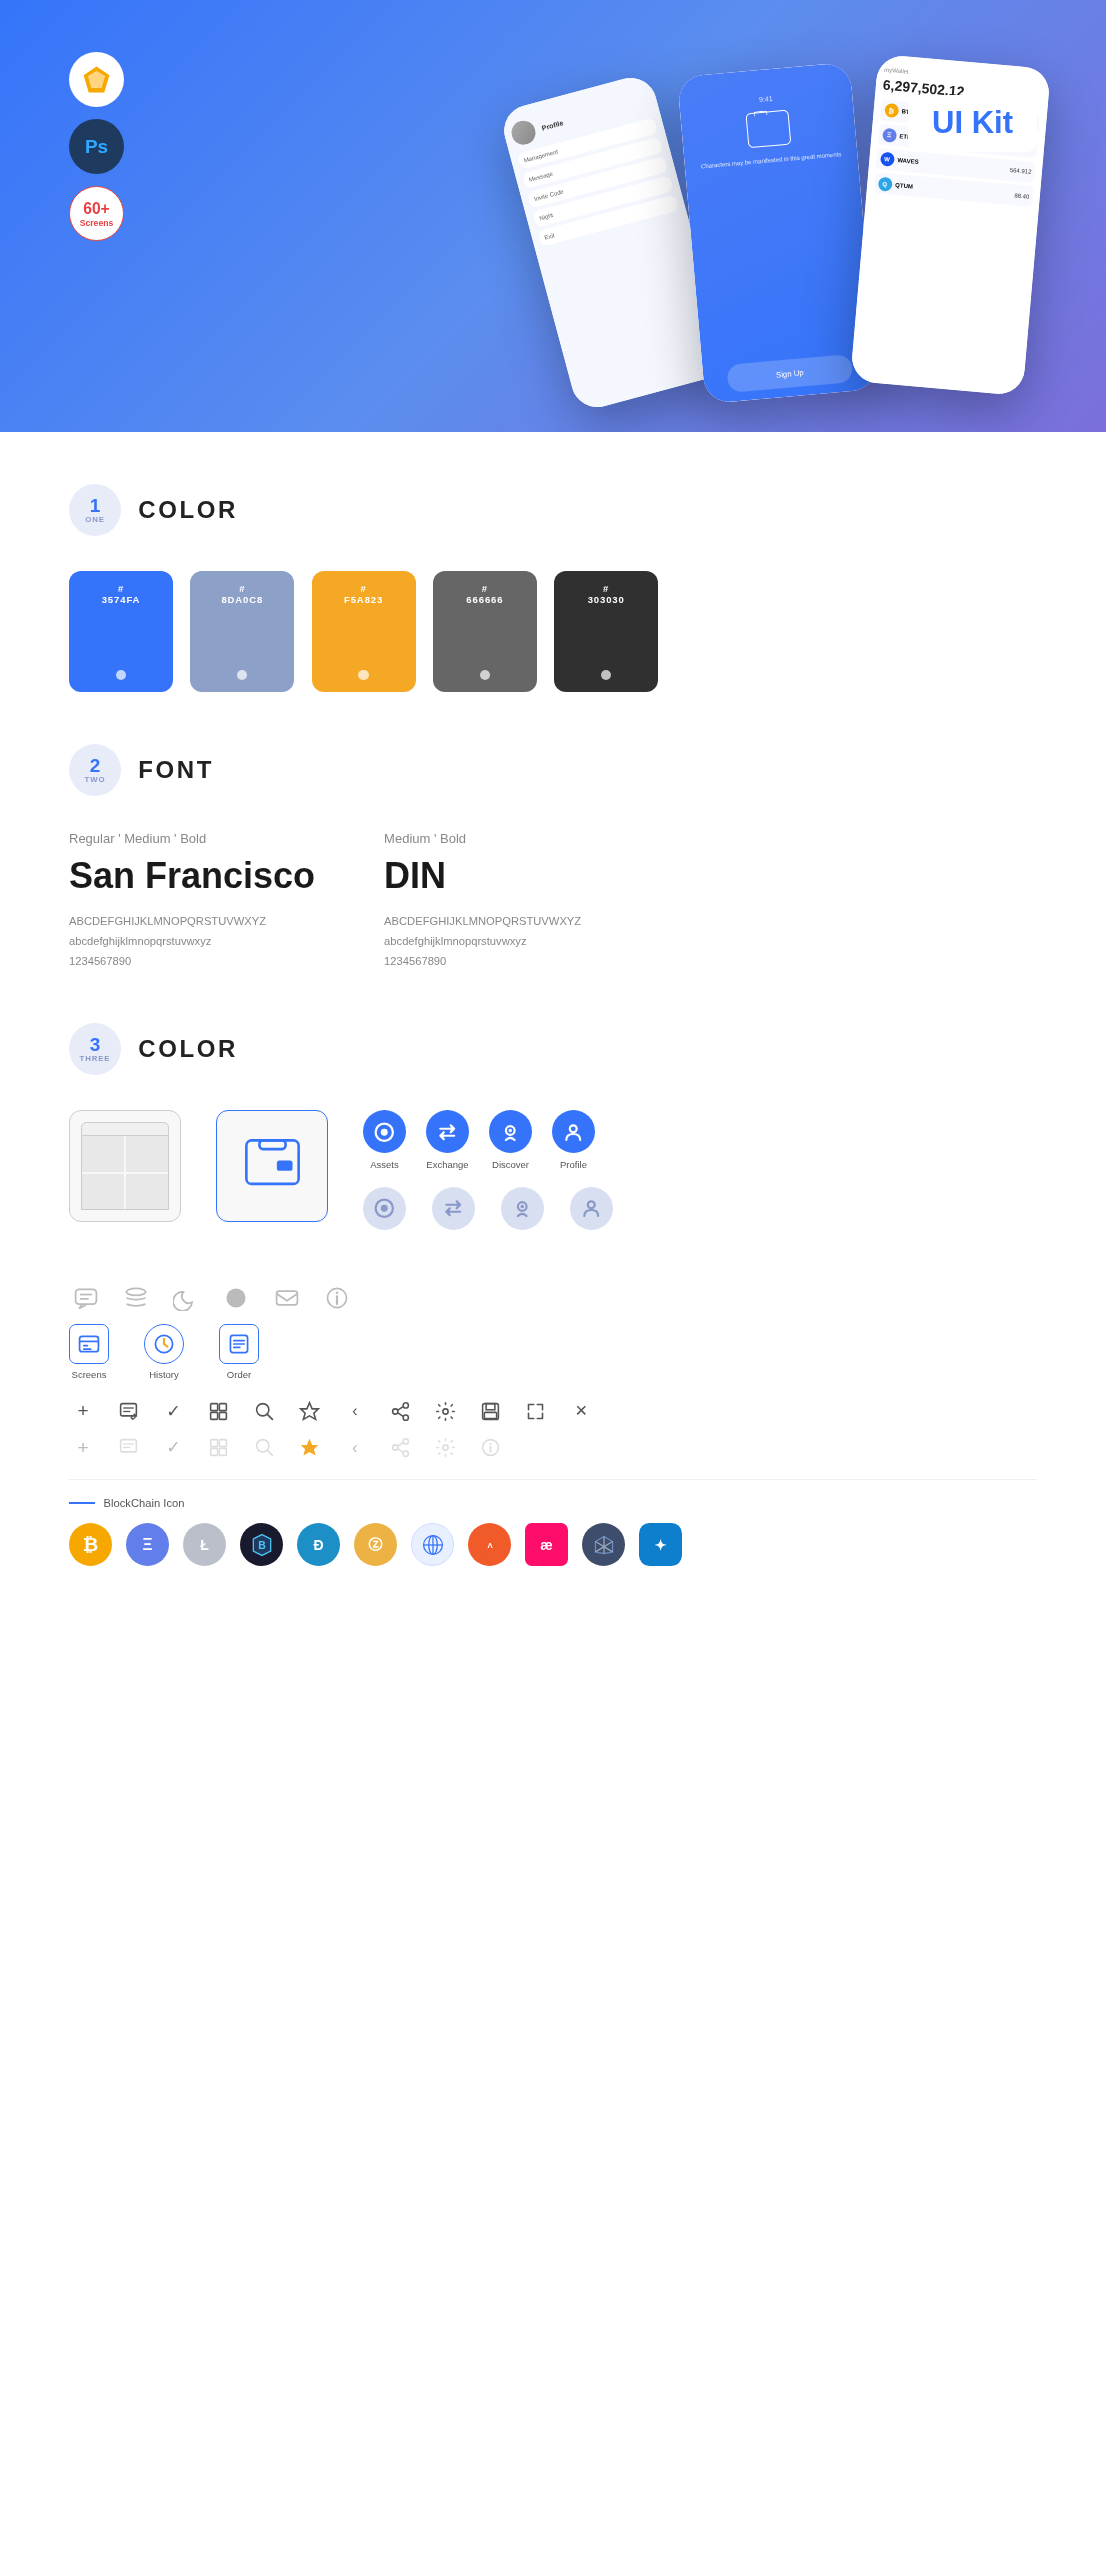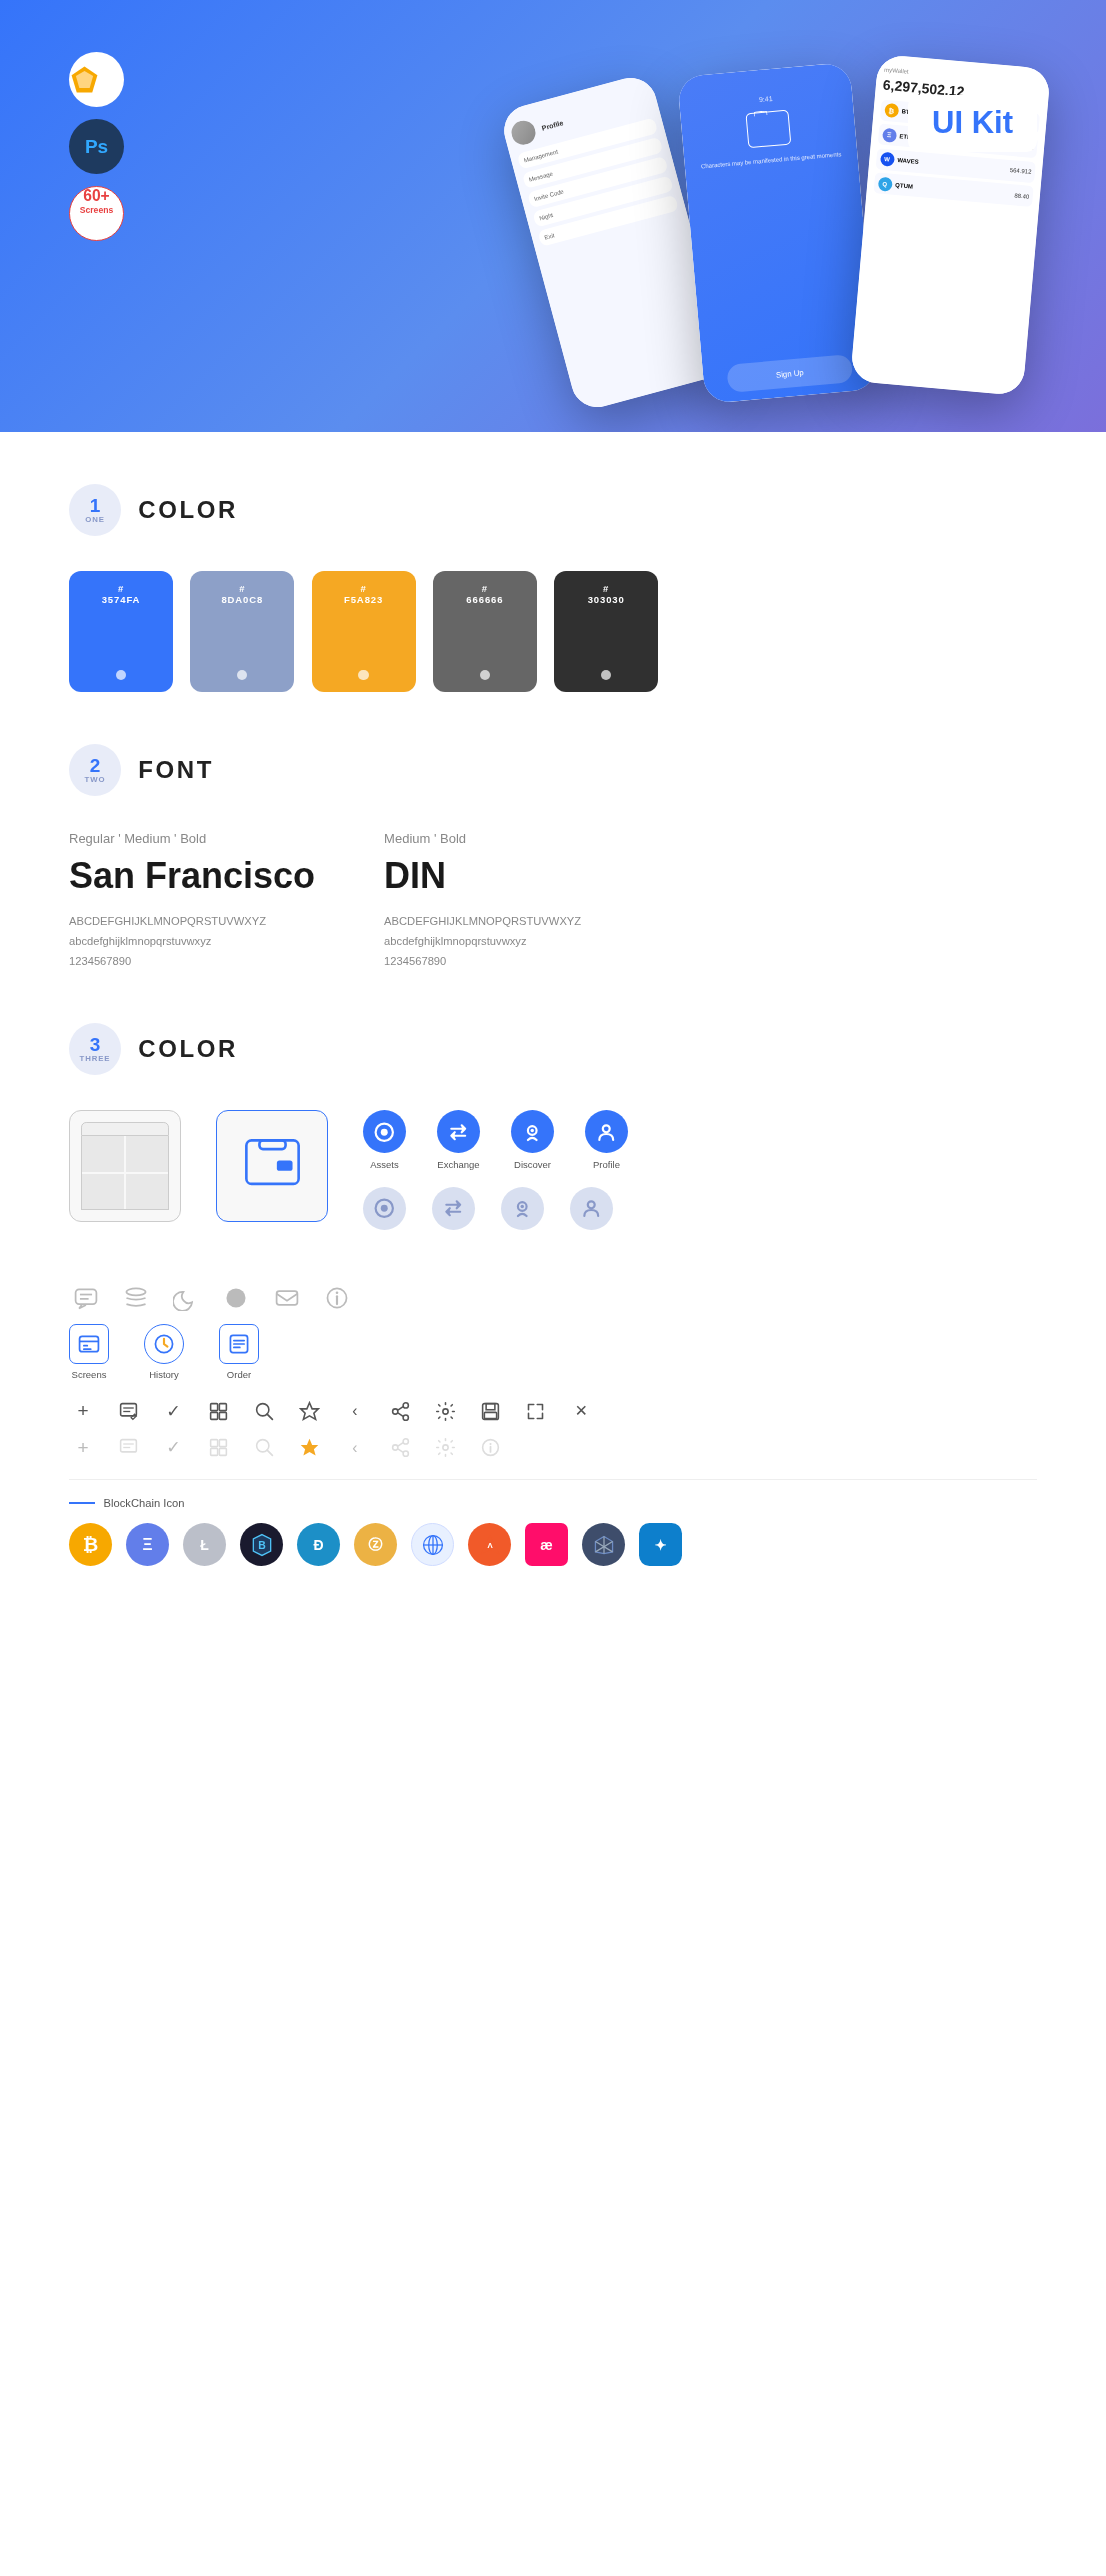--- a/index.html
+++ b/index.html
@@ -42,21 +42,21 @@
       gap: 12px;
       margin-top: 17.3px;
       z-index: 2;
     }
     .badge-sketch, .badge-ps, .badge-screens {
       width: 55px;
       height: 55px;
       border-radius: 50%;
       display: flex;
       align-items: center;
-      justify-content: flex-start;
+      justify-content: center;
       font-weight: 700;
       font-size: 11.2px;
     }
     .badge-sketch { background: #fff; color: #f7a800; }
     .badge-ps { background: #1e3a5f; color: #31a8ff; font-size: 19px; font-weight: 900; }
     .badge-screens { background: #fff; color: #e84040; border: 1.7px solid #e84040; flex-direction: column; gap: 0; }
     .badge-screens .num { font-size: 15.6px; font-weight: 900; color: #e84040; }
     .badge-screens .label { font-size: 8.6px; font-weight: 600; color: #e84040; }
 
     
@@ -512,21 +512,21 @@
           <svg width="61" height="61" viewBox="0 0 70 70">
             <rect x="5" y="5" width="60" height="50" rx="6" fill="none" stroke="#3574FA" stroke-width="3"></rect>
             <rect x="20" y="5" width="30" height="10" rx="4" fill="none" stroke="#3574FA" stroke-width="3"></rect>
             <rect x="40" y="28" width="18" height="12" rx="3" fill="#3574FA"></rect>
           </svg>
         </div>
       </div>
 
       <div style="display:flex; flex-direction:column; gap:17.3px;">
 
-        <div style="display:flex; gap:31px; align-items:center;">
+        <div style="display:flex; gap:20px; align-items:center;">
 
           <div class="colored-icon-item">
             <div class="icon-circle">
               <svg width="22.5" height="22.5" viewBox="0 0 26 26" fill="none">
                 <circle cx="13" cy="13" r="10" stroke="#fff" stroke-width="2.5" fill="none"></circle>
                 <circle cx="13" cy="13" r="4" fill="#fff"></circle>
               </svg>
             </div>
             <span class="icon-label">Assets</span>
           </div>

